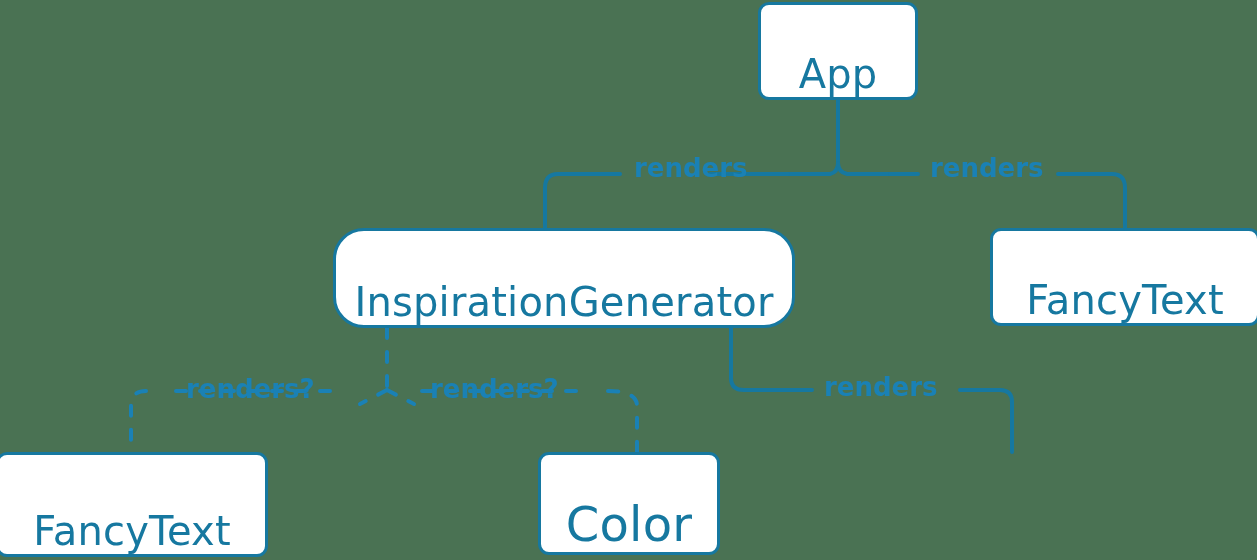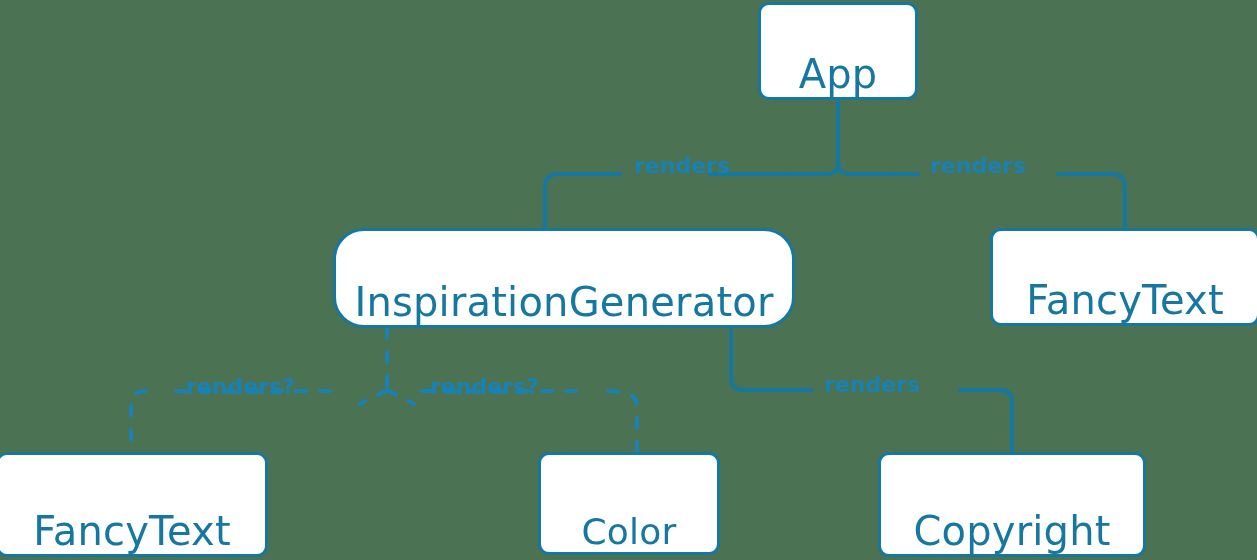--- a/index.html
+++ b/index.html
@@ -39,42 +39,42 @@
   }
   .node-label {
     color: #1678a0;
     font-weight: 400;
     letter-spacing: 0.2px;
     white-space: nowrap;
   }
   .edge-label {
     position: absolute;
     color: #1a81b5;
-    font-size: 22px;
+    font-size: 26px;
     font-weight: 600;
     white-space: nowrap;
     z-index: 2;
     letter-spacing: 0px;
   }
 
   
   #node-app        { left: 758px;  top: 2px;   width: 160px; height: 98px; }
   #node-app .node-label { font-size: 40px; }
 
   #node-inspgen    { left: 333px;  top: 228px; width: 462px; height: 100px; border-radius: 31px; }
   #node-inspgen .node-label { font-size: 40px; }
 
   #node-fancytext-right { left: 990px; top: 228px; width: 270px; height: 98px; }
   #node-fancytext-right .node-label { font-size: 40px; }
 
   #node-fancytext-bottom { left: -4px; top: 452px; width: 272px; height: 105px; }
   #node-fancytext-bottom .node-label { font-size: 40px; }
 
   #node-color      { left: 538px;  top: 452px; width: 182px; height: 103px; }
-  #node-color .node-label { font-size: 36px; margin-top: 28px; }
+  #node-color .node-label { font-size: 48px; margin-top: 28px; }
 
   #node-copyright  { left: 878px;  top: 452px; width: 268px; height: 105px; }
   #node-copyright .node-label { font-size: 40px; }
 
   
   #label-app-inspgen    { left: 634px; top: 153px; }
   #label-app-fancytext  { left: 930px; top: 153px; }
   #label-inspgen-fancytext { left: 186px; top: 374px; }
   #label-inspgen-color  { left: 430px; top: 374px; }
   #label-inspgen-copyright { left: 824px; top: 372px; }
@@ -132,17 +132,14 @@
   </div>
 
   <div class="node" id="node-fancytext-bottom">
     <span class="node-label">FancyText</span>
   </div>
 
   <div class="node" id="node-color">
     <span class="node-label">Color</span>
   </div>
 
-  <div class="node" id="node-copyright">
-    <span class="node-label">Copyright</span>
-  </div>
 
 </div>
 
 </body></html>

